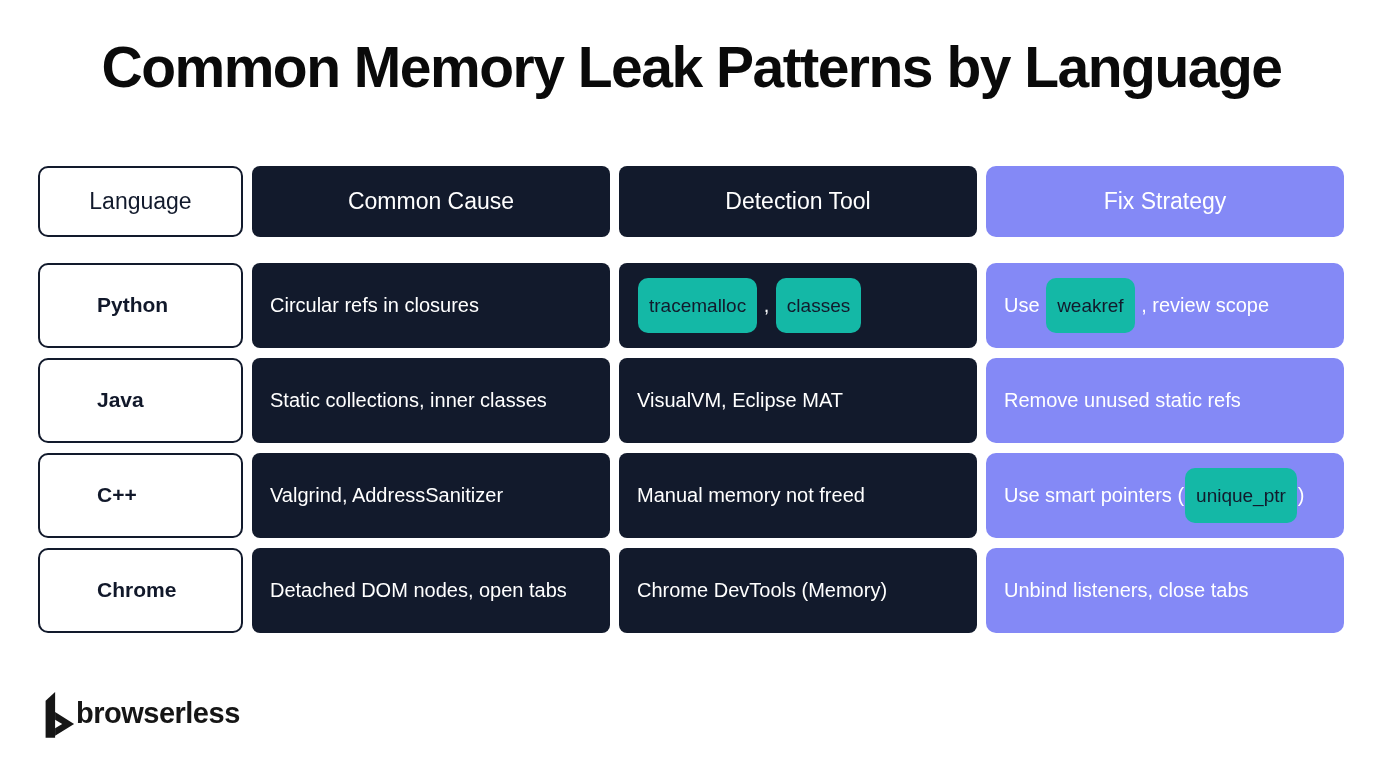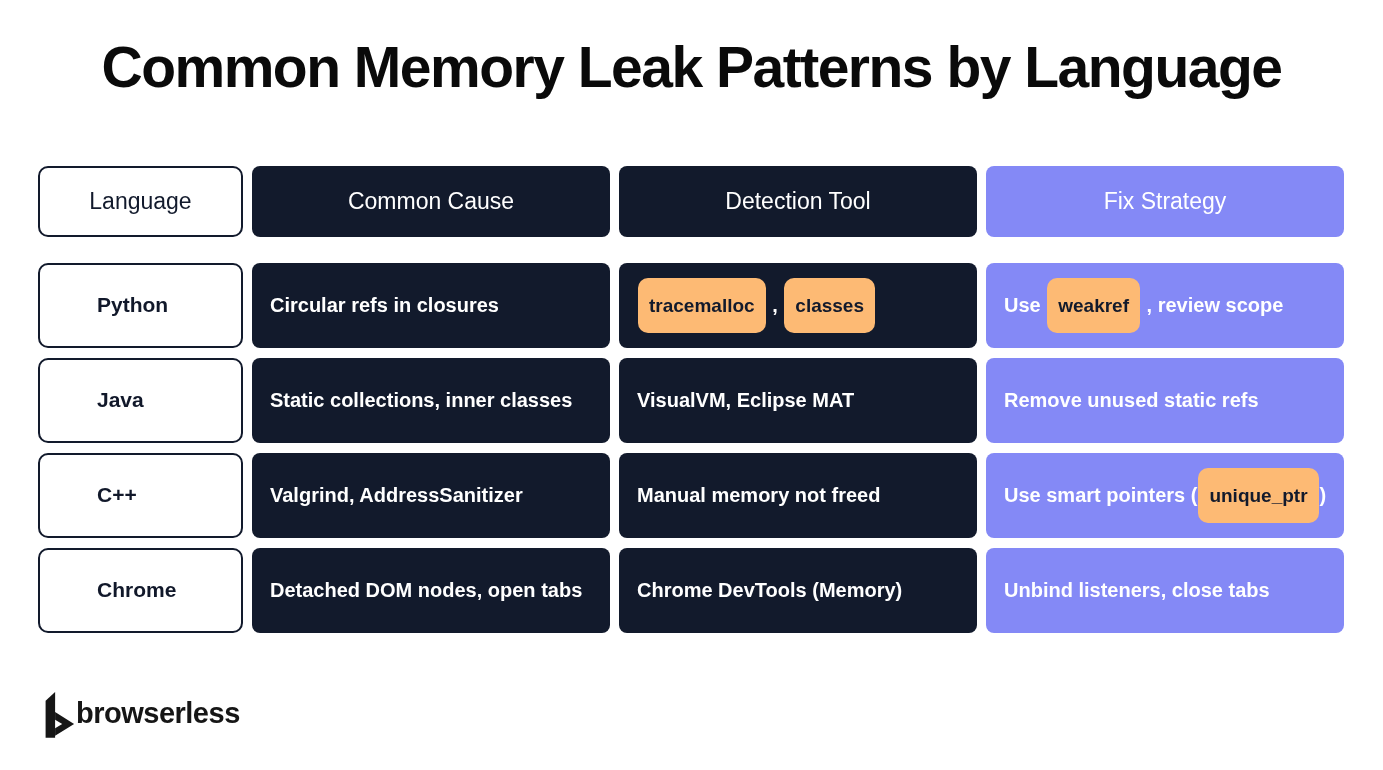--- a/index.html
+++ b/index.html
@@ -44,42 +44,42 @@
   .head-cell {
     height: 71px;
     justify-content: center;
     font-size: 23px;
     font-weight: 400;
   }
   .body-cell {
     height: 85px;
     padding-left: 18px;
     padding-right: 12px;
-    font-weight: 700;
+    font-weight: 400;
     color: #ffffff;
   }
   .cell-outline {
     background: #ffffff;
     border: 2px solid #121A2C;
     border-radius: 10px;
     color: #121A2C;
   }
   .cell-navy   { background: #121A2C; color: #ffffff; }
-  .cell-purple { background: #8489F6; color: #ffffff; }
+  .cell-purple { background: #8489F6; color: #ffffff; border-radius: 10px; }
   .lang-cell {
     justify-content: flex-start;
     padding-left: 57px;
     font-size: 21px;
     font-weight: 700;
     color: #11182a;
   }
   .seg { white-space: pre-wrap; }
   .pill {
     display: inline-block;
-    background: #fdba74;
+    background: #14b8a6;
     color: #121A2C;
     border-radius: 10px;
     padding: 16px 11px;
     font-size: 19px;
     margin: 15px 1px;
   }
   .footer-brand {
     position: absolute;
     left: 38px; top: 688px;
     display: flex;

